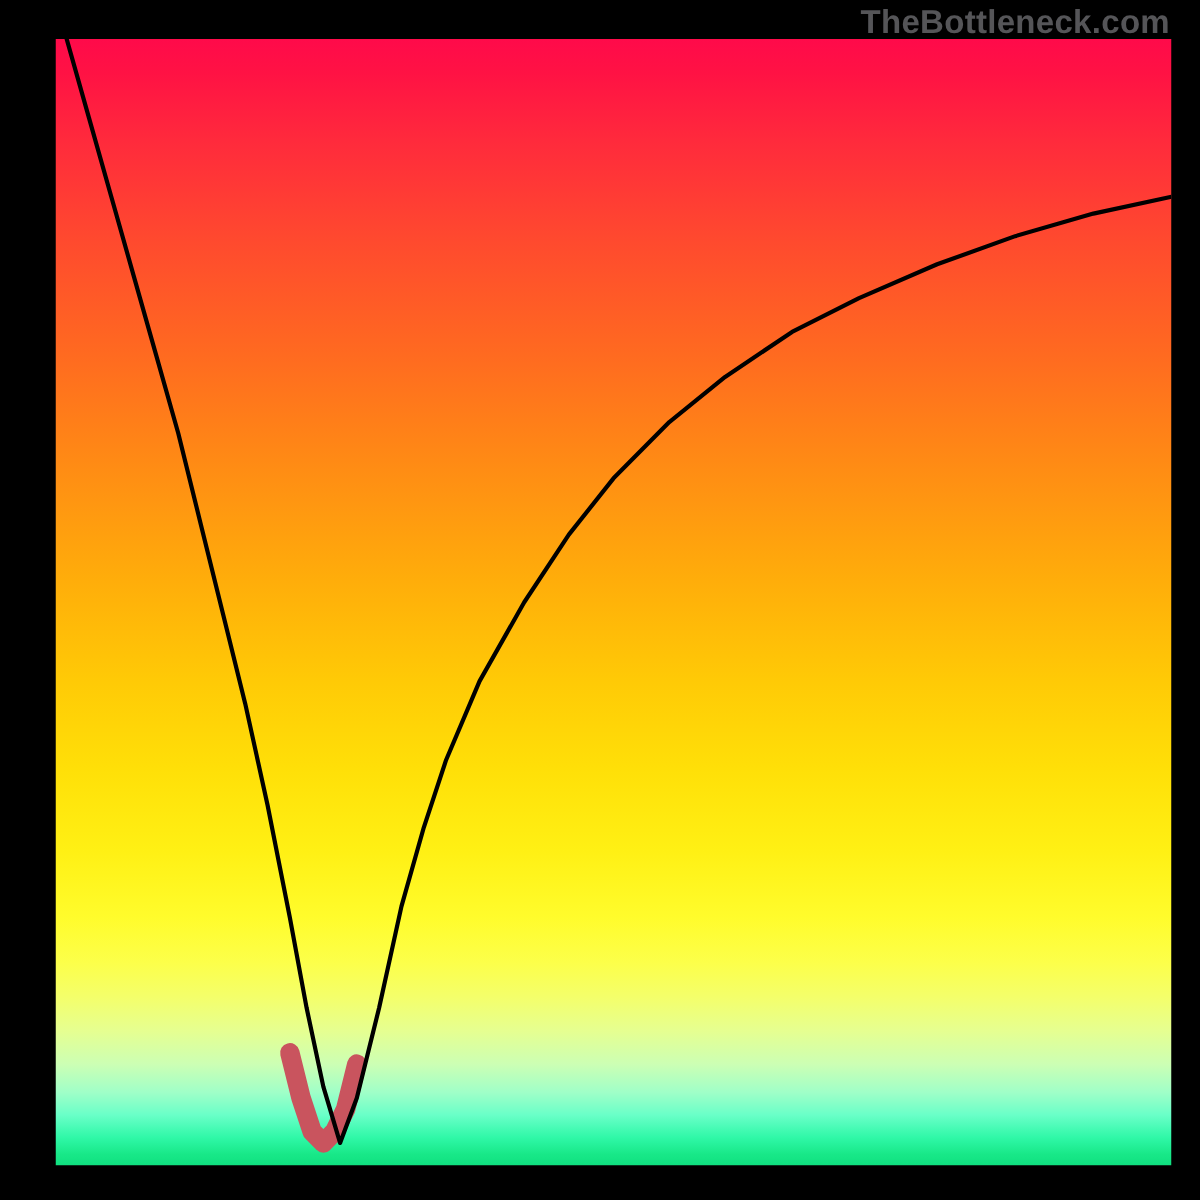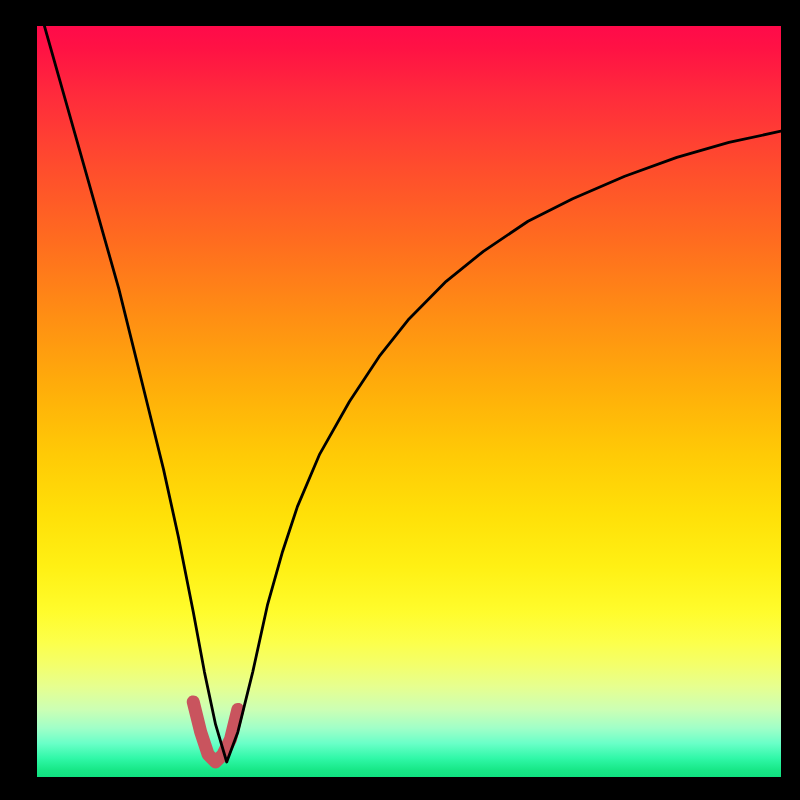--- a/index.html
+++ b/index.html
@@ -95,13 +95,14 @@
 
   <div class="plot-area">
     <div class="gradient-bg"></div>
 
     <svg class="curves" viewBox="0 0 744 751" preserveAspectRatio="none">
       <path id="highlight-path" class="bump" d="M156.24 675.90 L163.68 705.94 L171.12 728.47 L178.56 735.98 L186.00 728.47 L193.44 713.45 L200.88 683.41"></path>
       <path id="main-curve" class="curve-main" d="M7.44 0.00 L22.32 52.57 L37.20 105.14 L52.08 157.71 L66.96 210.28 L81.84 262.85 L96.72 322.93 L111.60 383.01 L126.48 443.09 L141.36 510.68 L156.24 585.78 L167.40 645.86 L178.56 698.43 L189.72 735.98 L200.88 705.94 L215.76 645.86 L230.64 578.27 L245.52 525.70 L260.40 480.64 L282.72 428.07 L312.48 375.50 L342.24 330.44 L372.00 292.89 L409.20 255.34 L446.40 225.30 L491.04 195.26 L535.68 172.73 L587.76 150.20 L639.84 131.43 L691.92 116.40 L744.00 105.14"></path>
     </svg>
   </div>
 
+  <div class="watermark">TheBottleneck.com</div>
 </div>
 
 </body></html>

